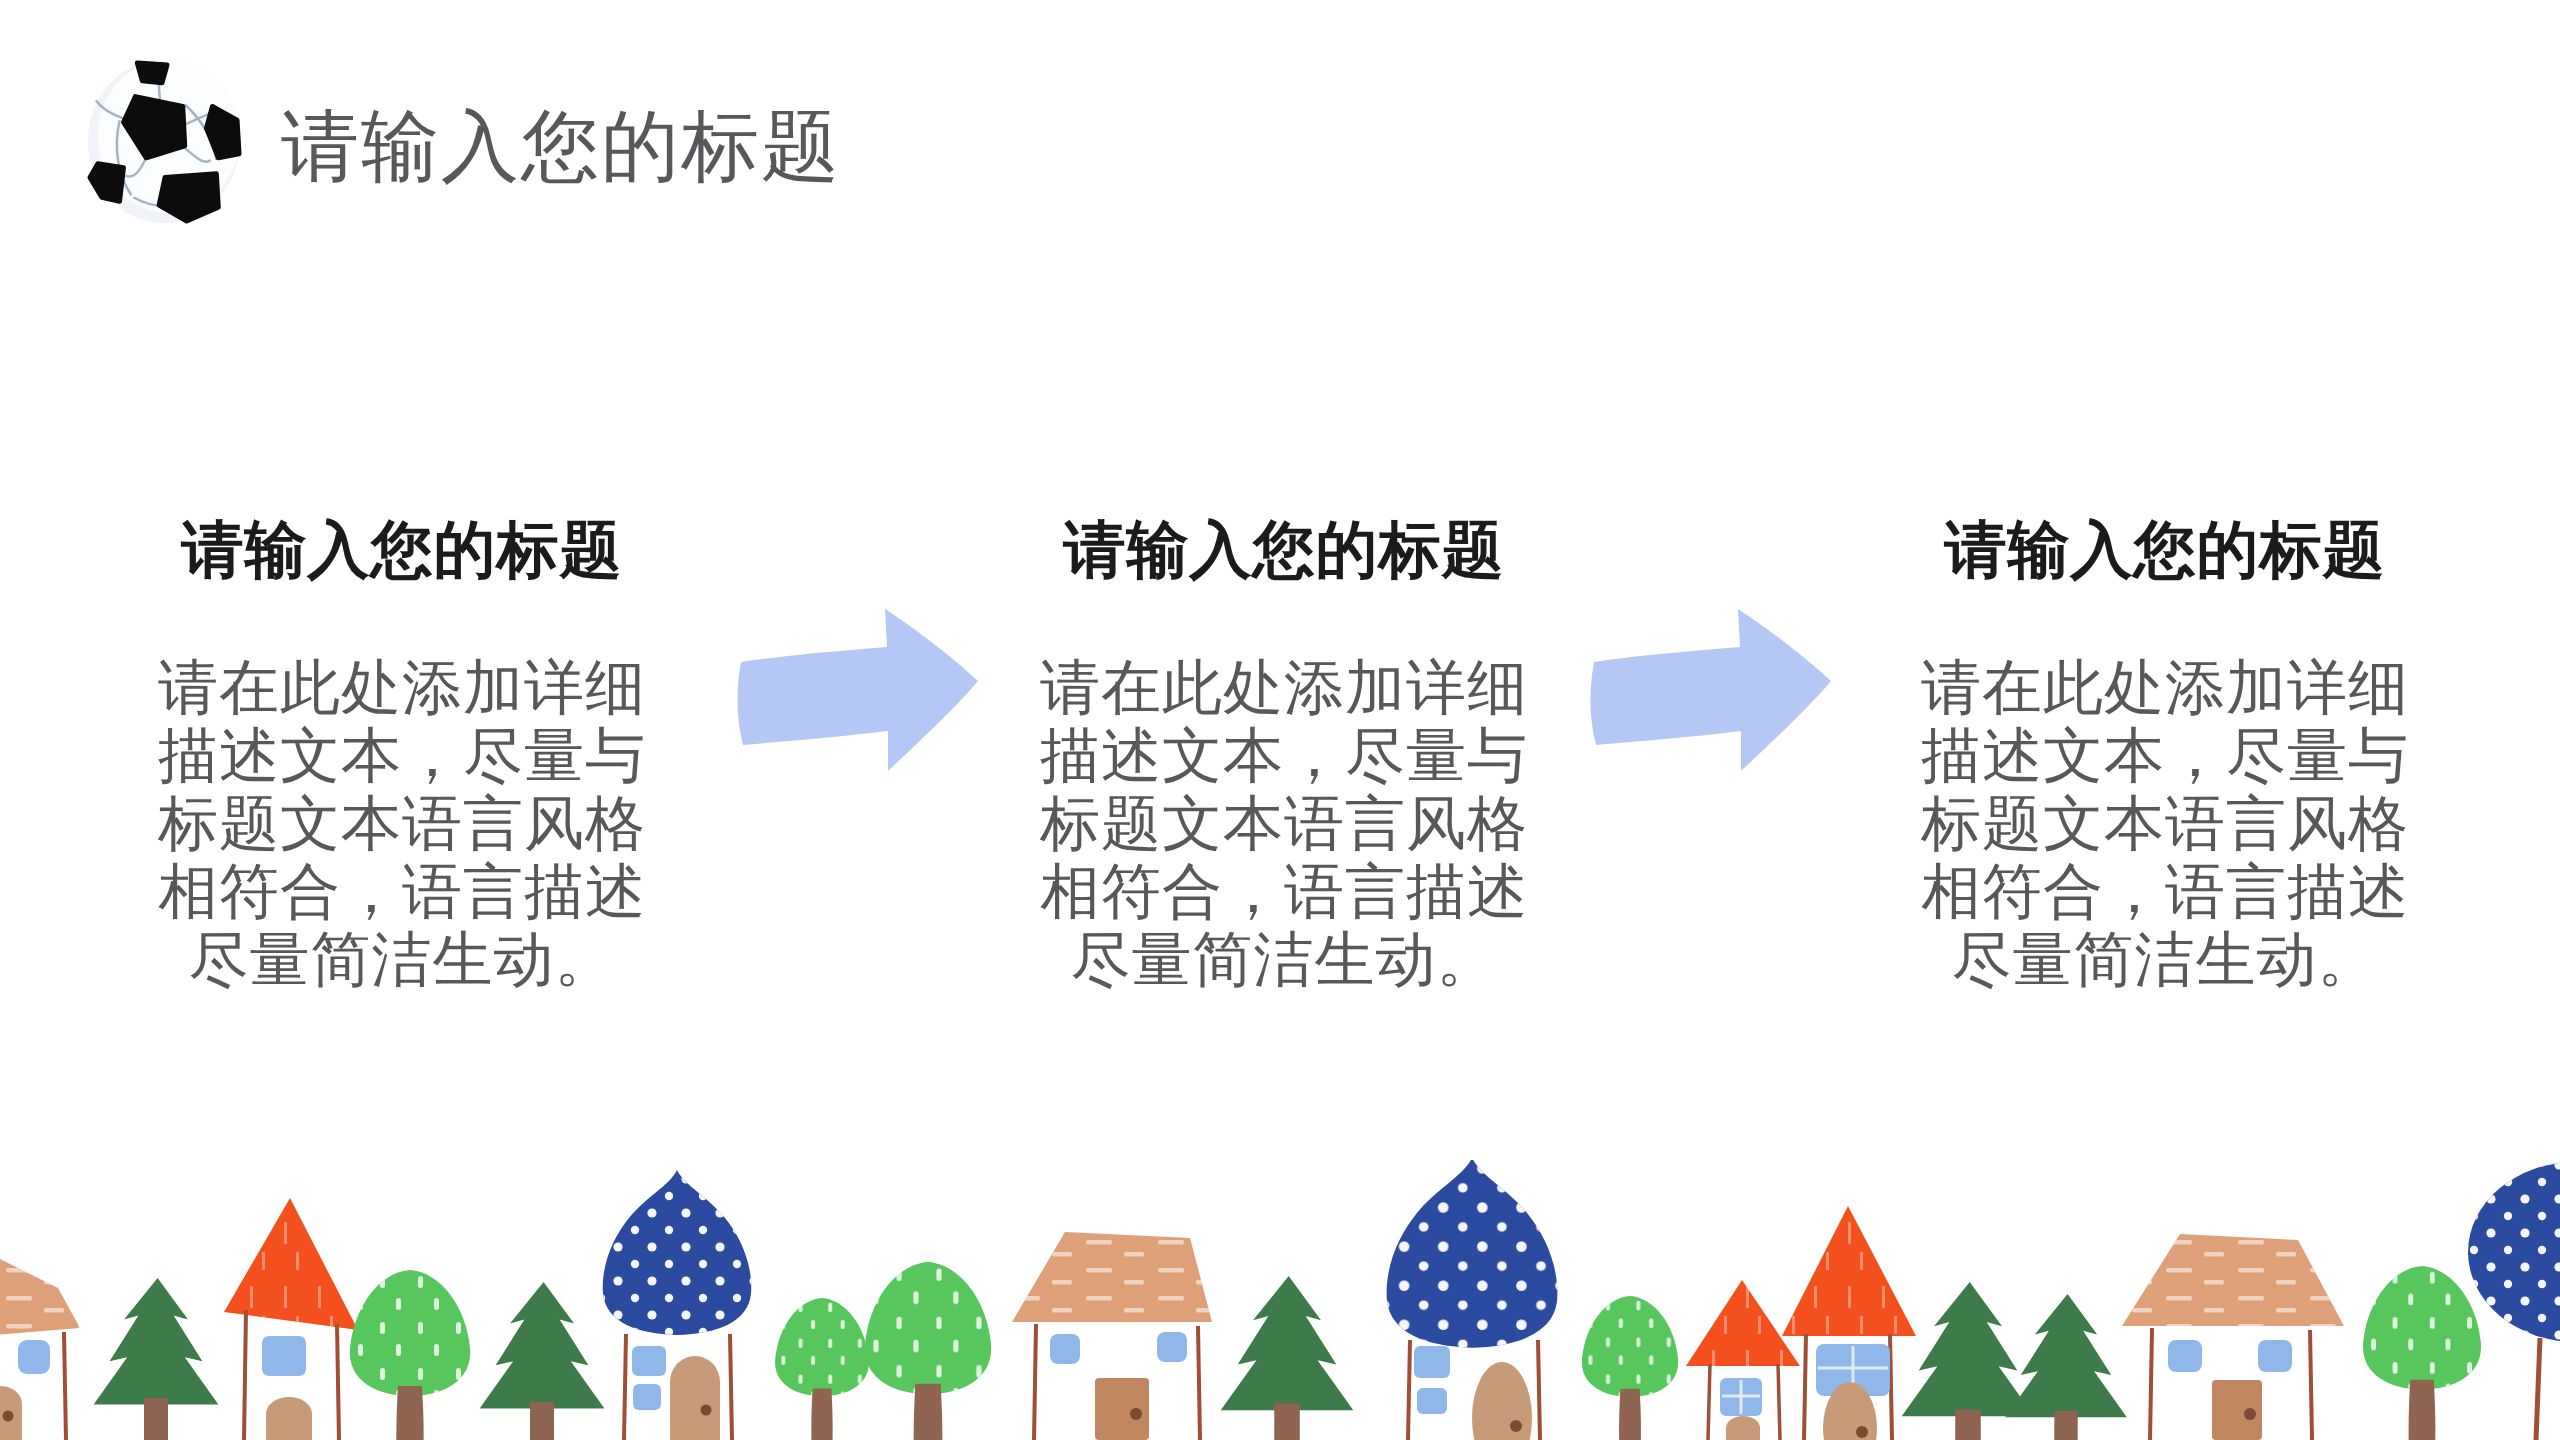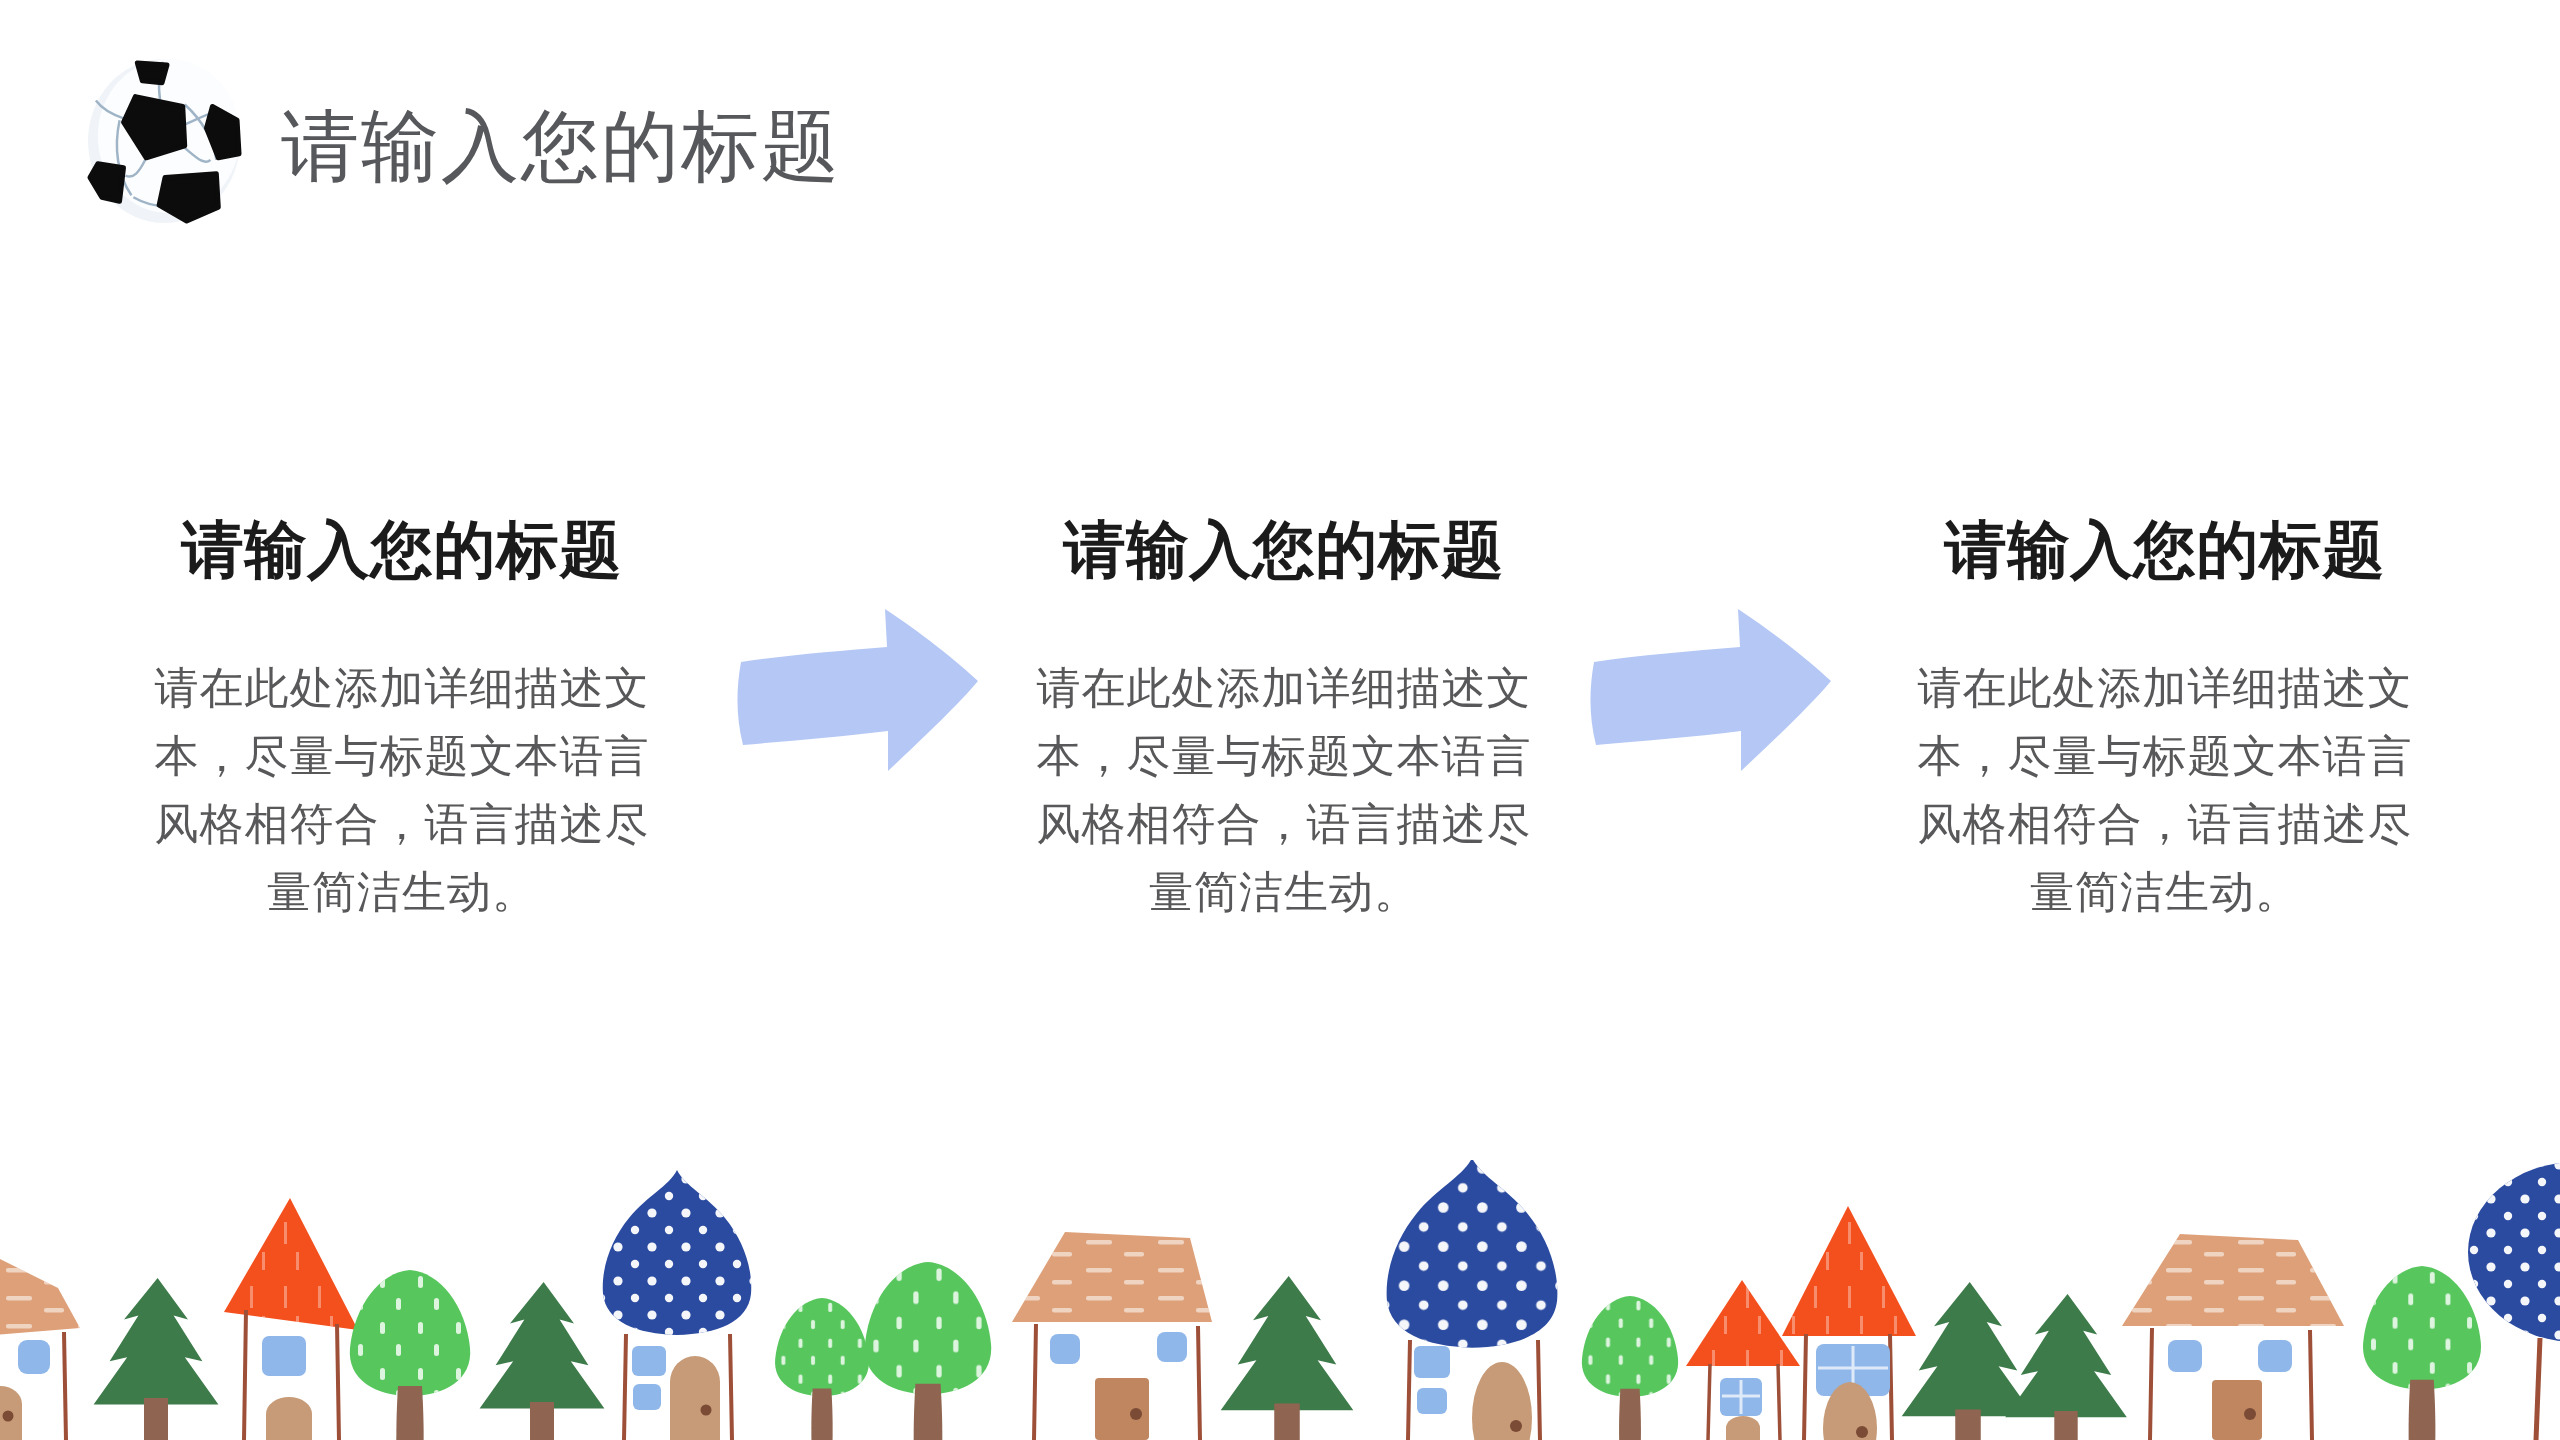--- a/index.html
+++ b/index.html
@@ -12,21 +12,21 @@
   .page-title{position:absolute;left:281px;top:98px;font-size:78px;line-height:96px;
               color:#57585B;letter-spacing:2px;white-space:nowrap;}
 
   
   .column{position:absolute;top:512px;width:560px;text-align:center;}
   .column.c1{left:122px;}
   .column.c2{left:1004px;}
   .column.c3{left:1885px;}
   .column-heading{font-size:62px;line-height:76px;color:#1B1B1B;font-weight:600;
                   letter-spacing:1px;white-space:nowrap;}
-  .column-body{width:514px;margin:66px auto 0;font-size:44px;line-height:68px;
+  .column-body{width:514px;margin:66px auto 0;font-size:60px;line-height:68px;
                color:#58585A;letter-spacing:1px;}
 
   
   .arrow{position:absolute;top:600px;width:256px;height:182px;}
   .arrow.a1{left:731px;}
   .arrow.a2{left:1584px;}
 
   
   .village{position:absolute;left:0;bottom:0;width:2560px;height:280px;}
 </style>

